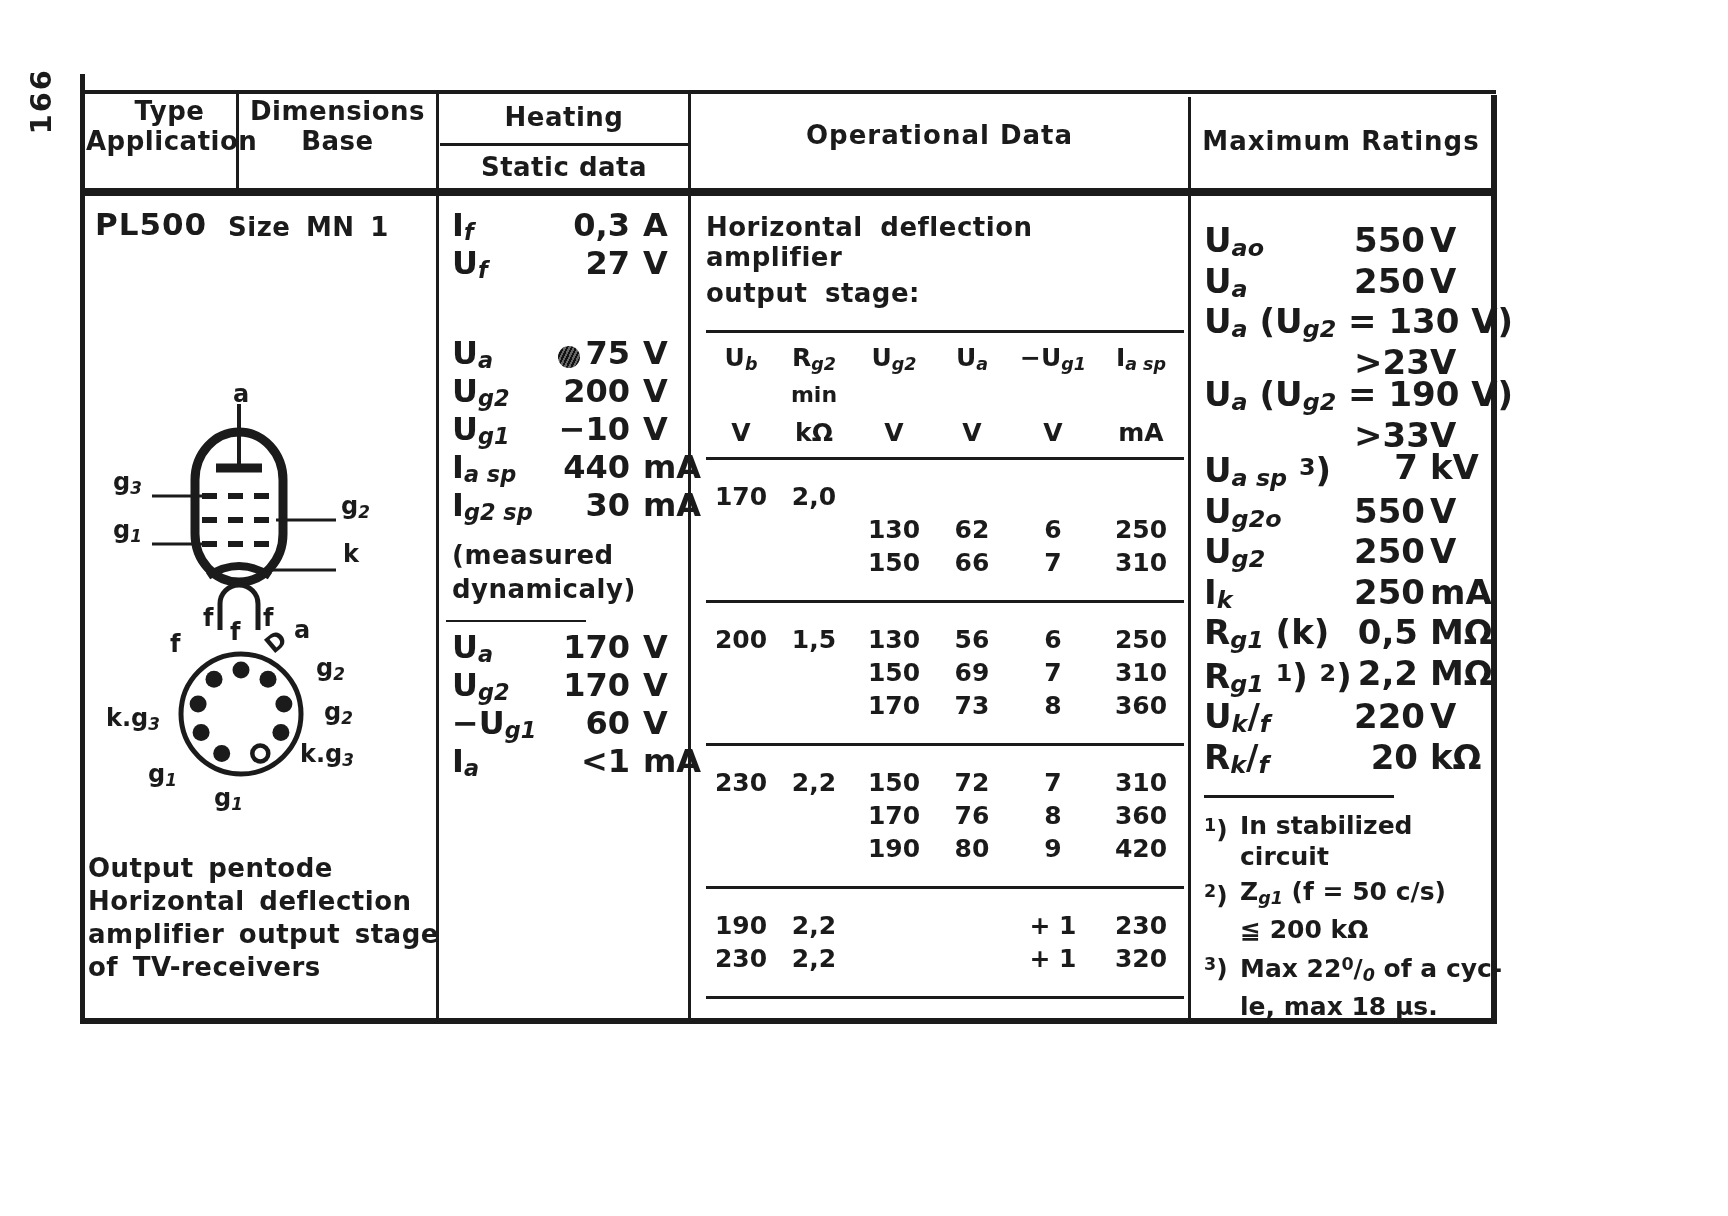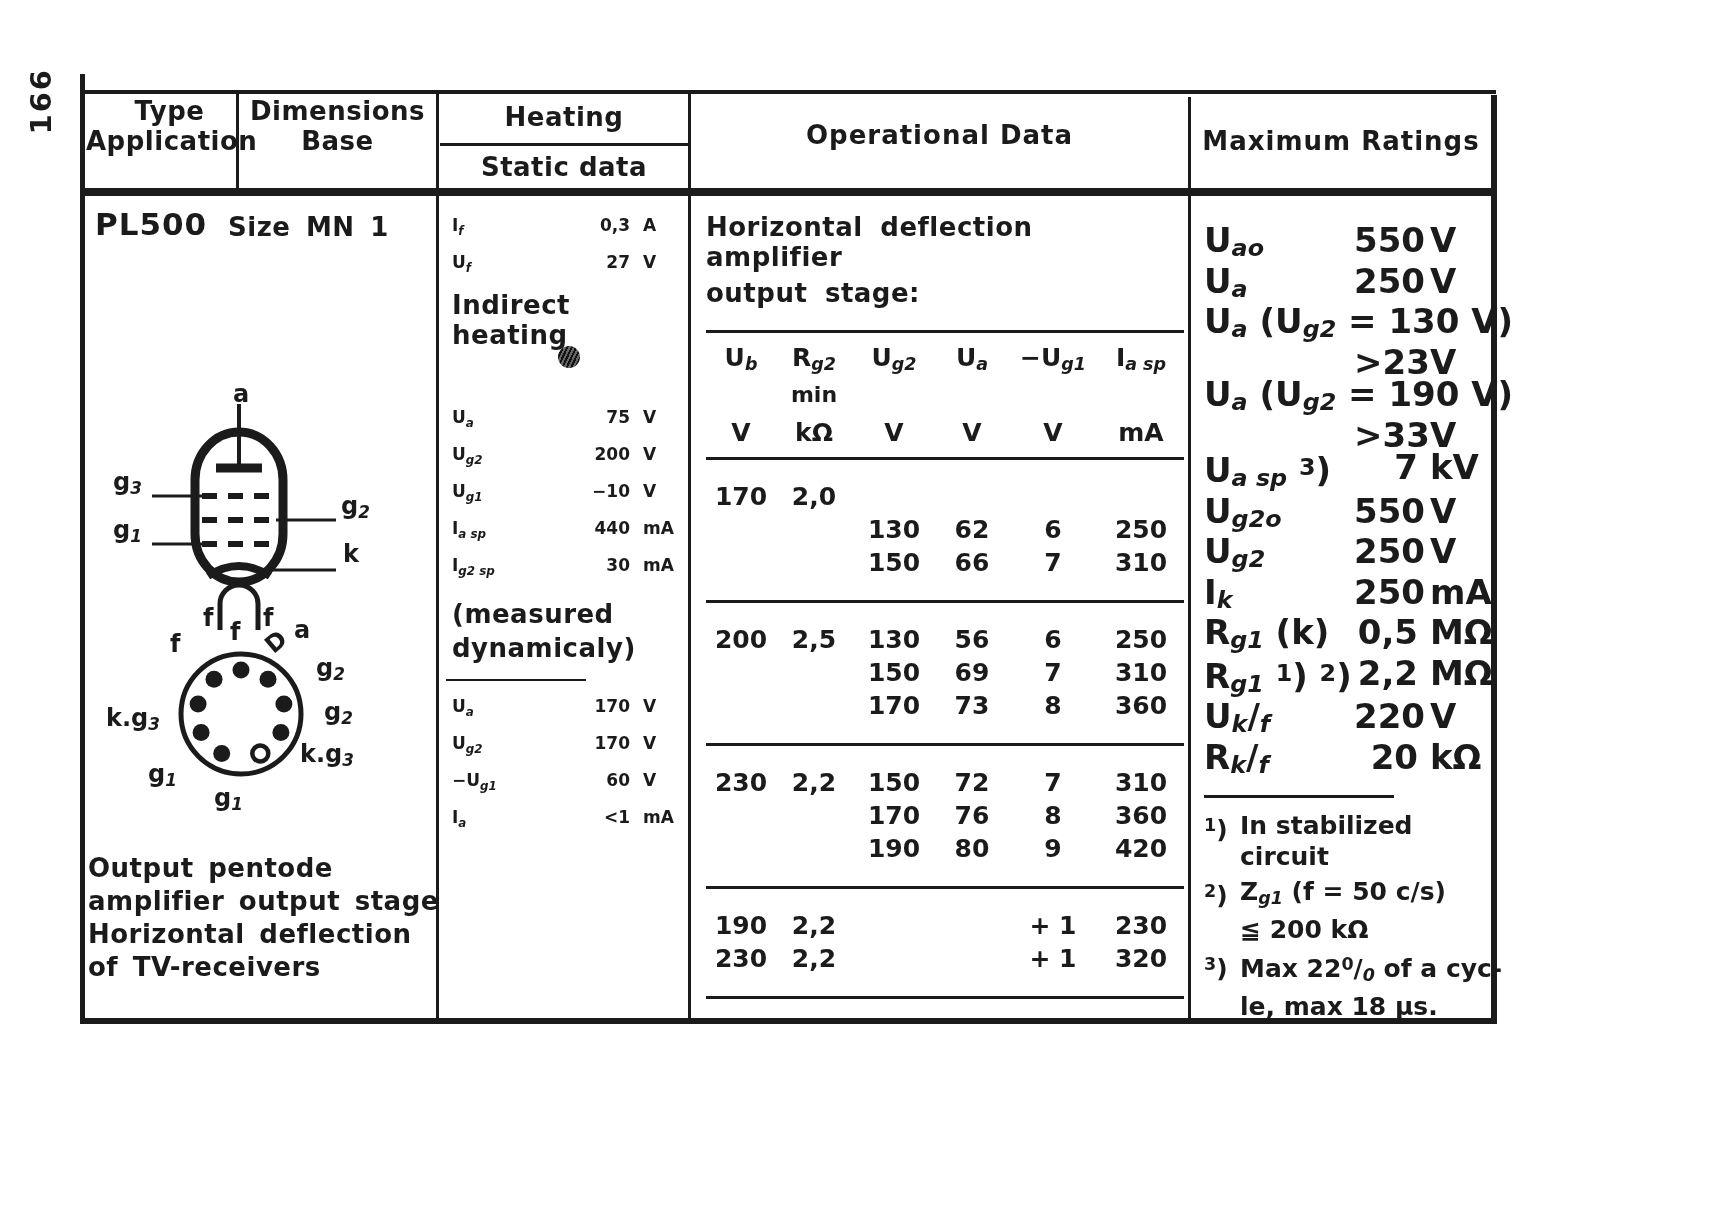--- a/index.html
+++ b/index.html
@@ -17,21 +17,21 @@
   sub{font-size:70%;vertical-align:-4px;font-style:italic;}
   sup{font-size:70%;vertical-align:7px;}
 
   
   .pagenum{
     position:absolute;left:24px;top:68px;font-size:29px;
     writing-mode:vertical-lr;transform:rotate(180deg);letter-spacing:2px;
   }
 
   
-  .kv{display:grid;grid-template-columns:104px 74px 46px;line-height:31px;font-size:17px;}
+  .kv{display:grid;grid-template-columns:104px 74px 46px;line-height:31px;font-size:32px;}
   .kv .kl{white-space:nowrap;}
   .kv .kvv{text-align:right;}
   .kv .ku{padding-left:13px;}
 
   .mr{display:grid;grid-template-columns:150px 64px 56px;line-height:32.5px;font-size:34px;}
   .mr .kl{white-space:nowrap;}
   .mr .kvv{text-align:right;}
   .mr .ku{padding-left:12px;}
 
   
@@ -139,40 +139,39 @@
       <div class="dlabel" style="left: 108px; top: 172px;">g<sub>1</sub></div>
       <div class="dlabel" style="left: 42px; top: 148px;">g<sub>1</sub></div>
       <div class="dlabel" style="left: 0px; top: 92px;">k.g<sub>3</sub></div>
       <div class="dlabel" style="left: 64px; top: 18px;">f</div>
     </div>
 </div>
 
 <div class="abs t26" style="left:88px;top:852px;line-height:33px;word-spacing:5px;">
   <div id="app-lines">
       <div>Output pentode</div>
+      <div>Horizontal deflection</div>
       <div>amplifier  output stage</div>
-      <div>Horizontal deflection</div>
       <div>of TV-receivers</div>
     </div>
 </div>
 
 <div class="abs" style="left:452px;top:206px;width:232px;">
   <div id="heat-rows1" style="margin-top:4px;">
       <div class="kv">
         <span class="kl">I<sub>f</sub></span>
         <span class="kvv">0,3</span>
         <span class="ku">A</span>
       </div>
       <div class="kv">
         <span class="kl">U<sub>f</sub></span>
         <span class="kvv">27</span>
         <span class="ku">V</span>
       </div>
     </div>
-  <div class="t26" style="margin-top:6px;">Indirect heating</div>
   <div class="shade-icon" style="left:106px;top:140px;"></div>
   <div id="heat-rows2" style="margin-top:52px;">
       <div class="kv">
         <span class="kl">U<sub>a</sub></span>
         <span class="kvv">75</span>
         <span class="ku">V</span>
       </div>
       <div class="kv">
         <span class="kl">U<sub>g2</sub></span>
         <span class="kvv">200</span>
@@ -259,21 +258,21 @@
         <div></div>
         <div></div>
         <div>150</div>
         <div>66</div>
         <div>7</div>
         <div>310</div>
       </div>
       <div class="op-hr"></div>
       <div class="op-grid op-group">
         <div>200</div>
-        <div>2,5</div>
+        <div>1,5</div>
         <div>130</div>
         <div>56</div>
         <div>6</div>
         <div>250</div>
         <div></div>
         <div></div>
         <div>150</div>
         <div>69</div>
         <div>7</div>
         <div>310</div>

